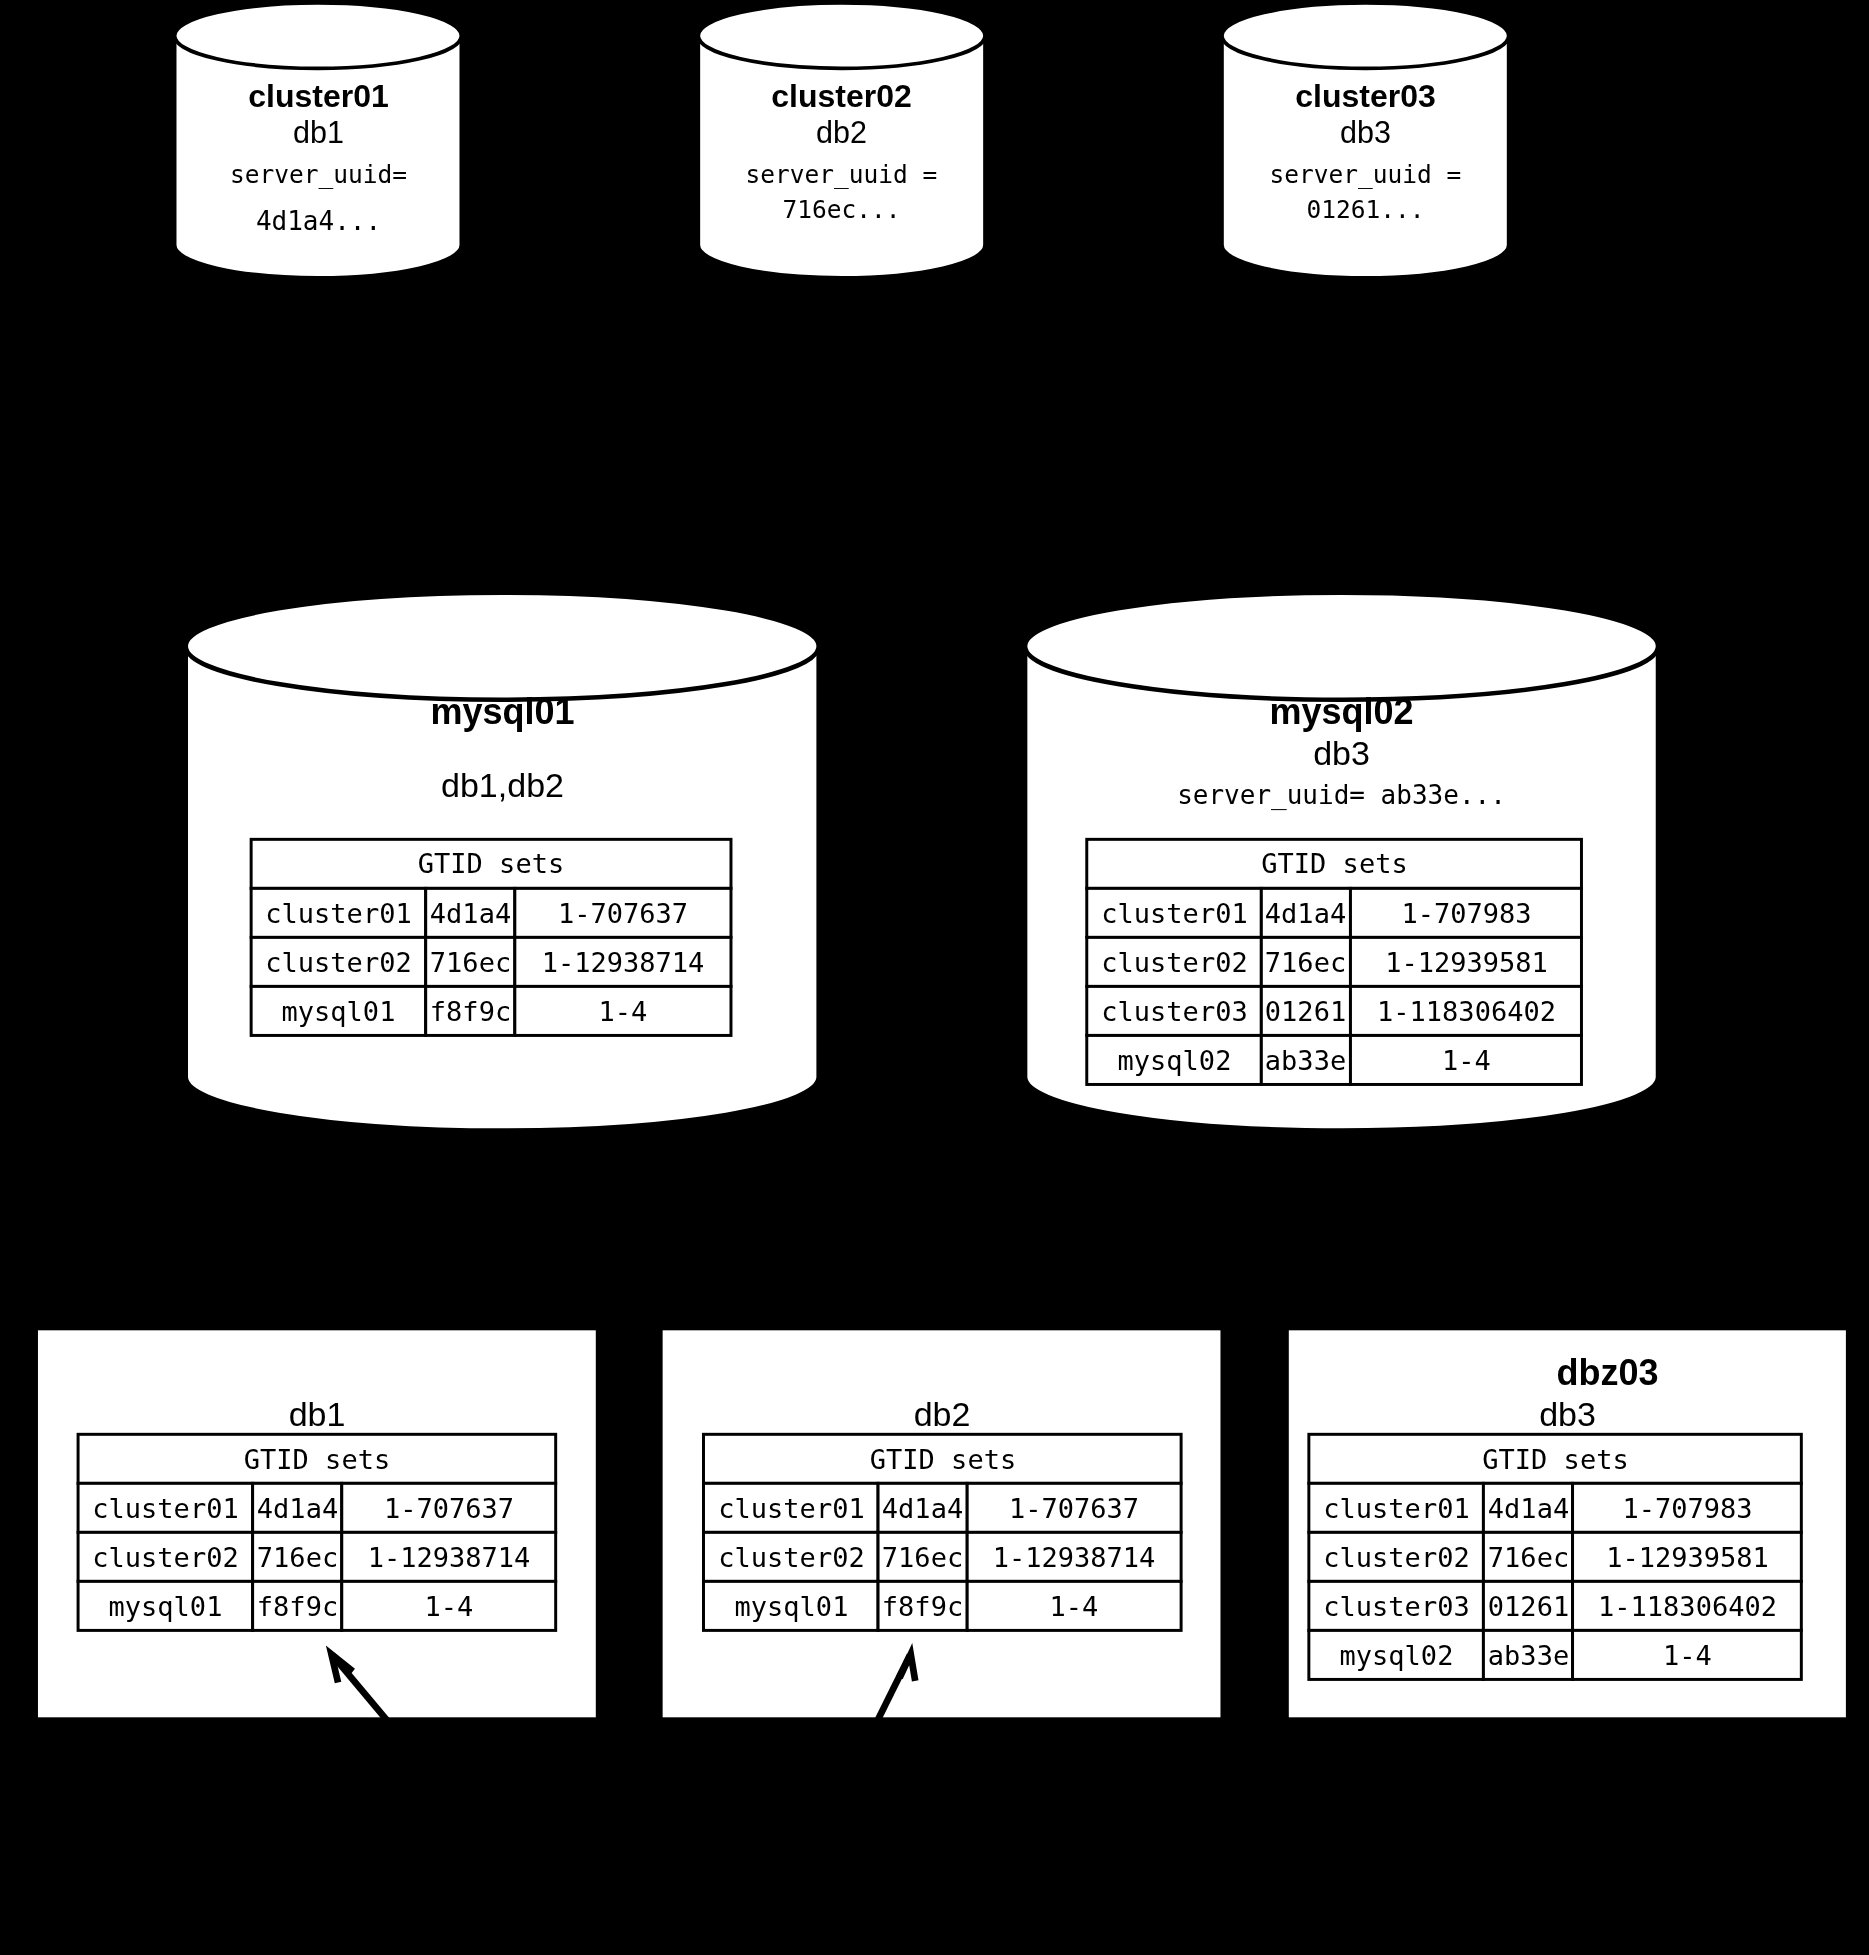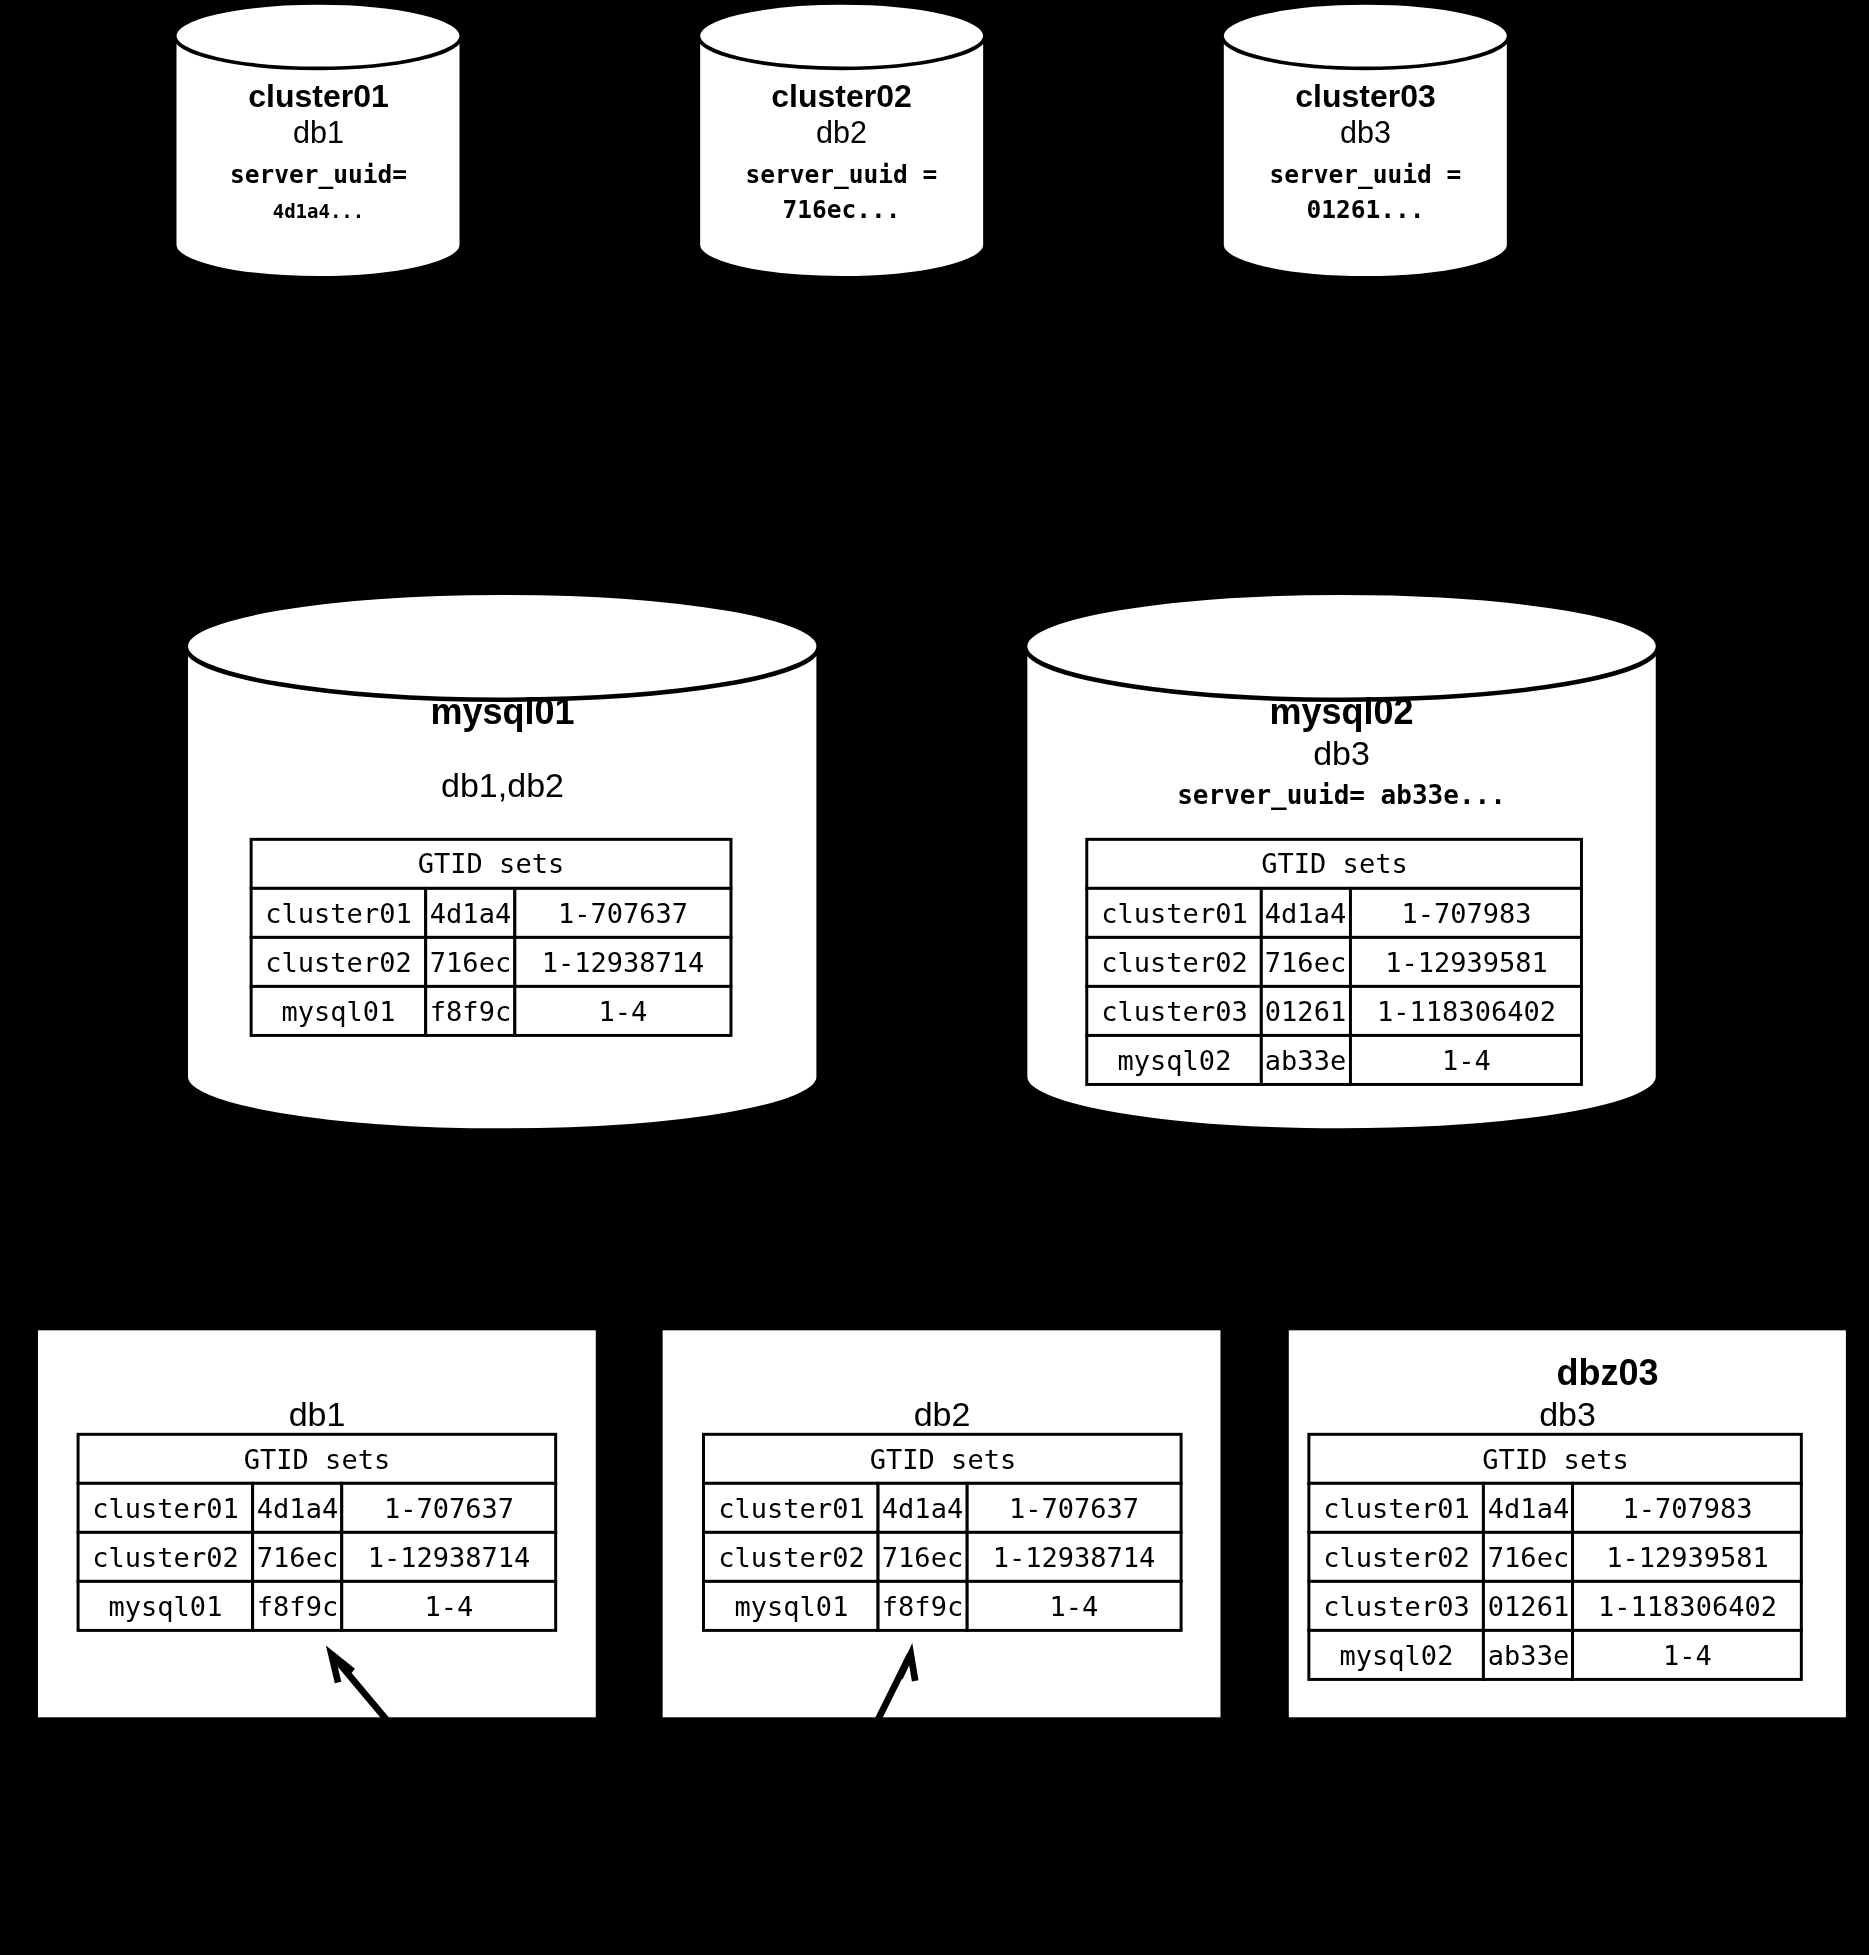--- a/index.html
+++ b/index.html
@@ -33,21 +33,21 @@
     font-weight: bold;
     text-align: center;
   }
   .t-sub {
     font-family: "Liberation Sans", sans-serif;
     font-weight: normal;
     text-align: center;
   }
   .t-mono {
     font-family: "DejaVu Sans Mono", monospace;
-    font-weight: bold;
+    font-weight: normal;
     text-align: center;
   }
   .cell-txt {
     position: absolute;
     font-family: "DejaVu Sans Mono", monospace;
     color: #000000;
     text-align: center;
     white-space: pre;
     display: flex;
     align-items: center;
@@ -168,21 +168,21 @@
     </g>
     <g>
       <path class="arrow-line" d="M 1176,2327 L 1225,2228"></path>
       <path class="arrow-head" d="M 1211,2259 L 1226,2227 L 1232,2263"></path>
     </g>
   </svg>
 
   <div class="txt t-title" style="left:175px; top:78px; width:287px; font-size:32px;">cluster01</div>
   <div class="txt t-sub" style="left:175px; top:115px; width:287px; font-size:30.5px;">db1</div>
   <div class="txt t-mono" style="left:175px; top:160px; width:287px; font-size:24.5px;">server_uuid=</div>
-  <div class="txt t-mono" style="left:175px; top:200px; width:287px; font-size:19px;">4d1a4...</div>
+  <div class="txt t-mono" style="left:175px; top:206px; width:287px; font-size:26px;">4d1a4...</div>
 
   <div class="txt t-title" style="left:698px; top:78px; width:287px; font-size:32px;">cluster02</div>
   <div class="txt t-sub" style="left:698px; top:115px; width:287px; font-size:30.5px;">db2</div>
   <div class="txt t-mono" style="left:698px; top:160px; width:287px; font-size:24.5px;">server_uuid =</div>
   <div class="txt t-mono" style="left:698px; top:195px; width:287px; font-size:24.5px;">716ec...</div>
 
   <div class="txt t-title" style="left:1222px; top:78px; width:287px; font-size:32px;">cluster03</div>
   <div class="txt t-sub" style="left:1222px; top:115px; width:287px; font-size:30.5px;">db3</div>
   <div class="txt t-mono" style="left:1222px; top:160px; width:287px; font-size:24.5px;">server_uuid =</div>
   <div class="txt t-mono" style="left:1222px; top:195px; width:287px; font-size:24.5px;">01261...</div>

